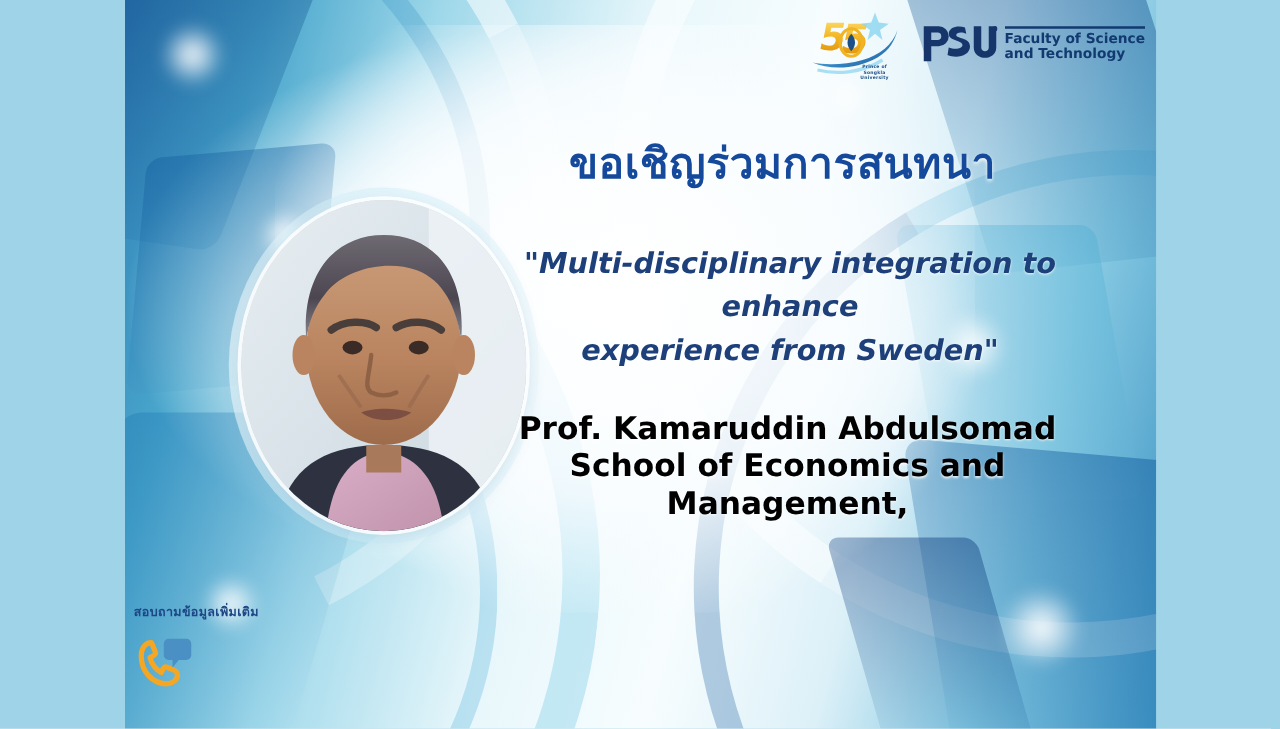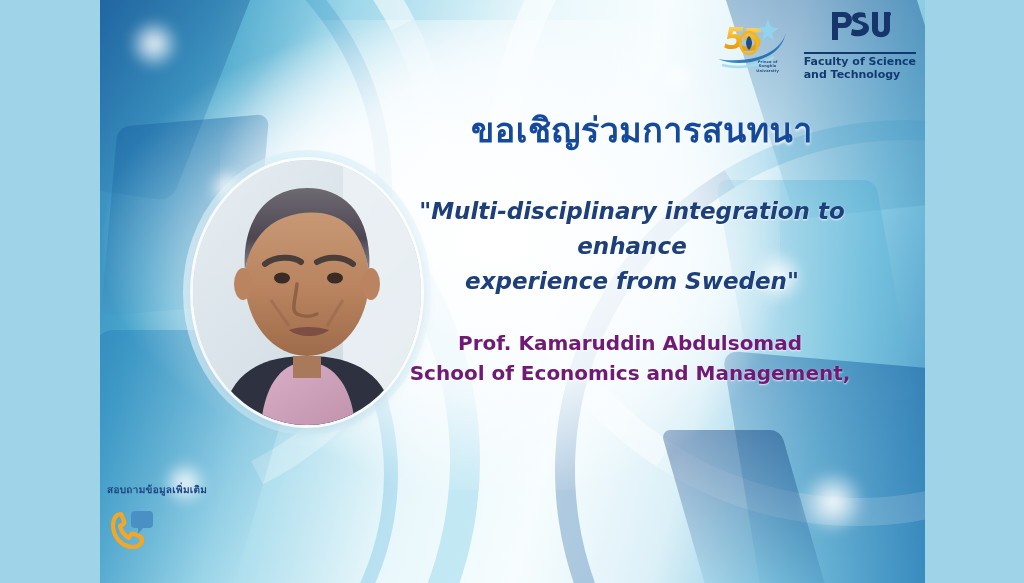--- a/index.html
+++ b/index.html
@@ -146,21 +146,21 @@
     position: absolute;
     left: 36px; bottom: -1px;
     font-size: 3.6px;
     line-height: 4.6px;
     color: #1d4f86;
     font-weight: bold;
     text-align: center;
     width: 40px;
     letter-spacing: .2px;
   }
-  .psu-block { display: flex; align-items: center; gap: 6px; flex-direction: column; }
+  .psu-block { display: flex; align-items: center; gap: 6px; }
   .psu-mark { width: 62px; height: 40px; }
   .psu-text {
     color: #123a70;
     font-weight: bold;
     font-size: 11px;
     line-height: 12.5px;
     border-top: 2px solid #123a70;
     padding-top: 2px;
   }
 
@@ -184,21 +184,21 @@
     border-radius: 50%;
     overflow: hidden;
     box-shadow: 0 0 0 3px rgba(255,255,255,0.85), 0 3px 14px rgba(40,110,160,0.25);
     background: #cfd8de;
   }
   .portrait svg { display: block; width: 100%; height: 100%; }
 
   
   .headline {
     position: absolute;
-    left: 432px;
+    left: 416px;
     top: 103px;
     width: 420px;
     text-align: center;
     font-size: 34px;
     font-weight: bold;
     color: #14499b;
     letter-spacing: .5px;
     text-shadow: 0 2px 3px rgba(255,255,255,0.9);
   }
 
@@ -217,24 +217,24 @@
     text-shadow: 0 1px 2px rgba(255,255,255,0.85);
   }
 
   
   .speaker {
     position: absolute;
     left: 400px;
     top: 328px;
     width: 460px;
     text-align: center;
-    font-size: 20px;
+    font-size: 25px;
     line-height: 30px;
     font-weight: bold;
-    color: #701a75;
+    color: #000000;
     text-shadow: 0 1px 2px rgba(255,255,255,0.8);
   }
 
   
   .details {
     position: absolute;
     left: 430px;
     top: 446px;
     width: 430px;
     text-align: center;

